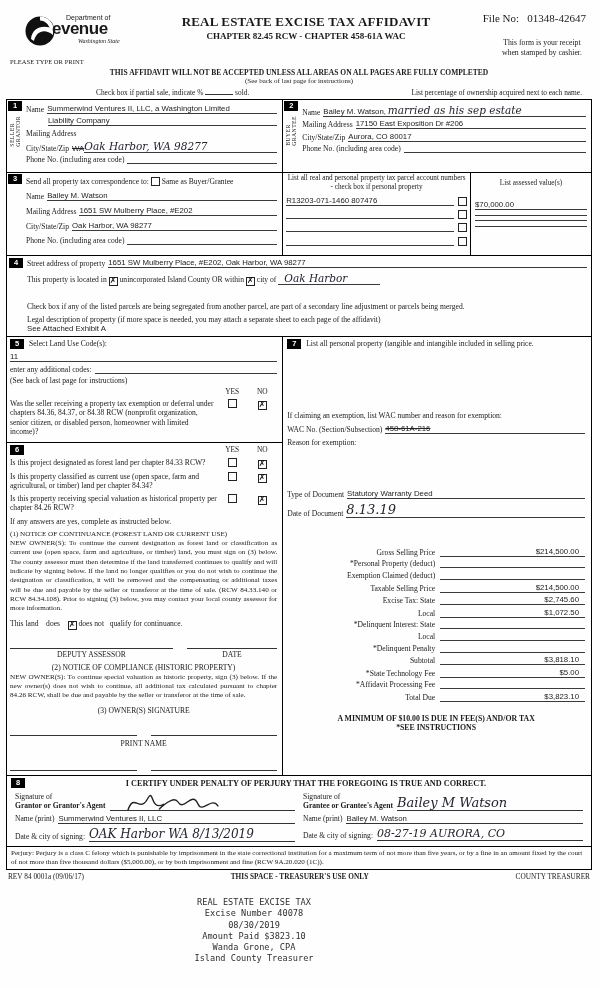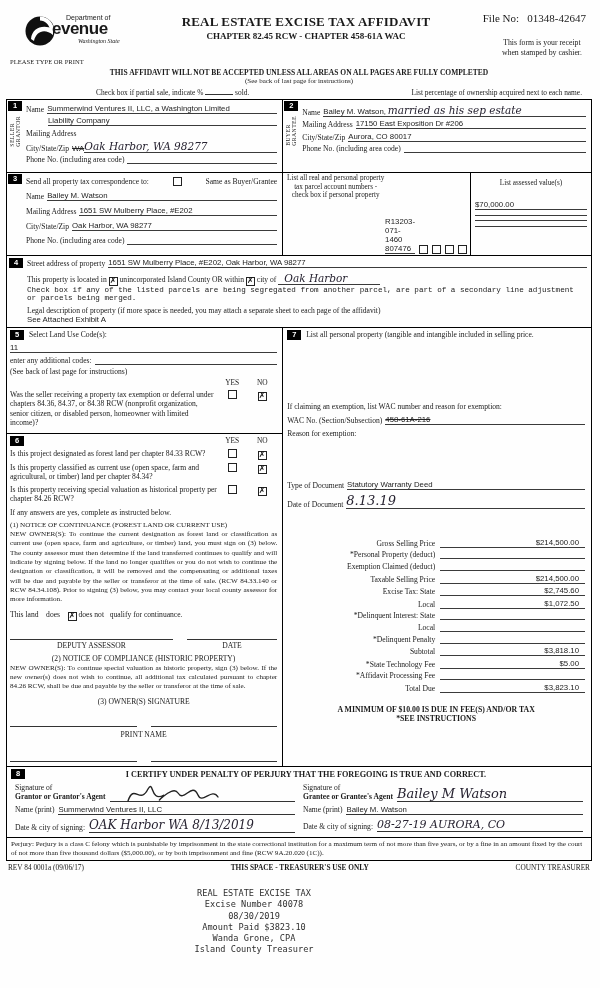--- a/index.html
+++ b/index.html
@@ -43,21 +43,21 @@
   .party{display:flex;}
   .rail{width:16px;display:flex;flex-direction:column;align-items:center;padding-top:1px;flex:none;}
   .vwrap{display:flex;margin-top:5px;}
   .vtxt{writing-mode:vertical-rl;transform:rotate(180deg);font-size:5.8px;letter-spacing:0.4px;line-height:1.1;}
   .fields{flex:1;padding:2px 5px 1px 3px;min-width:0;}
   .fr{display:flex;align-items:flex-end;margin-top:2.2px;}
   .fr .lab{white-space:nowrap;padding-right:3px;flex:none;}
   .fr .val{flex:1;min-width:0;}
   
   .parcels{display:flex;height:100%;}
-  .p-left{flex:1;padding:1px 3px;display:flex;}
+  .p-left{flex:1;padding:1px 3px;display:flex;flex-direction:column;}
   .p-right{width:112px;border-left:1px solid #000;padding:1px 4px;display:flex;flex-direction:column;flex:none;}
   .p-hd{font-size:7.2px;text-align:center;line-height:1.2;min-height:17px;}
   .prow{display:flex;align-items:flex-end;margin-top:4.4px;}
   .prow .pn{flex:1;}
   .prow .cb{margin-left:4px;}
   
   .sec4{display:flex;padding:2px 4px 3px 2px;}
   .sec4 .body{flex:1;padding-left:4px;}
   .inline-ul{display:inline-block;border-bottom:1px solid #3a3a3a;}
   
@@ -199,21 +199,21 @@
         </div>
       </div>
     </div>
 
     <div class="frow bb" style="height:82px;">
       <div class="cell-l br party">
         <div class="rail">
           <span class="secno">3</span>
         </div>
         <div class="fields">
-          <div class="fr" style="align-items:center;justify-content:space-between;">
+          <div class="fr" style="align-items:center;">
             <span>Send all property tax correspondence to:</span>&nbsp;
             <span class="cb"></span>&nbsp;
             <span>Same as Buyer/Grantee</span>
           </div>
           <div class="fr" style="margin-top:5px;">
               <span class="lab">Name</span>
             <span class="val ul typed">Bailey M. Watson</span>
             </div>
           <div class="fr" style="margin-top:5px;">
               <span class="lab">Mailing Address</span>
@@ -277,21 +277,21 @@
           <span class="val ul typed">1651 SW Mulberry Place, #E202, Oak Harbor, WA 98277</span>
         </div>
         <div style="margin-top:4px;">
           <span>This property is located in</span>
           <span class="cb">✗</span>
           <span>unincorporated Island County OR within</span>
           <span class="cb">✗</span>
           <span>city of</span>
           <span class="inline-ul hw" style="min-width:90px;padding:0 6px;">Oak Harbor</span>
         </div>
-        <div style="margin-top:0;font-family:Liberation Mono, monospace;">Check box if any of the listed parcels are being segregated from another parcel, are part of a secondary line adjustment or parcels being merged.</div>
+        <div style="margin-top:16px;">Check box if any of the listed parcels are being segregated from another parcel, are part of a secondary line adjustment or parcels being merged.</div>
         <div style="margin-top:4px;">Legal description of property (if more space is needed, you may attach a separate sheet to each page of the affidavit)</div>
         <div class="typed">See Attached Exhibit A</div>
       </div>
     </div>
 
     <div class="frow bb">
 
       <div class="cell-l br" style="padding:2px 5px 4px 3px;">
         <div style="display:flex;align-items:flex-start;">
           <span class="secno">5</span>

